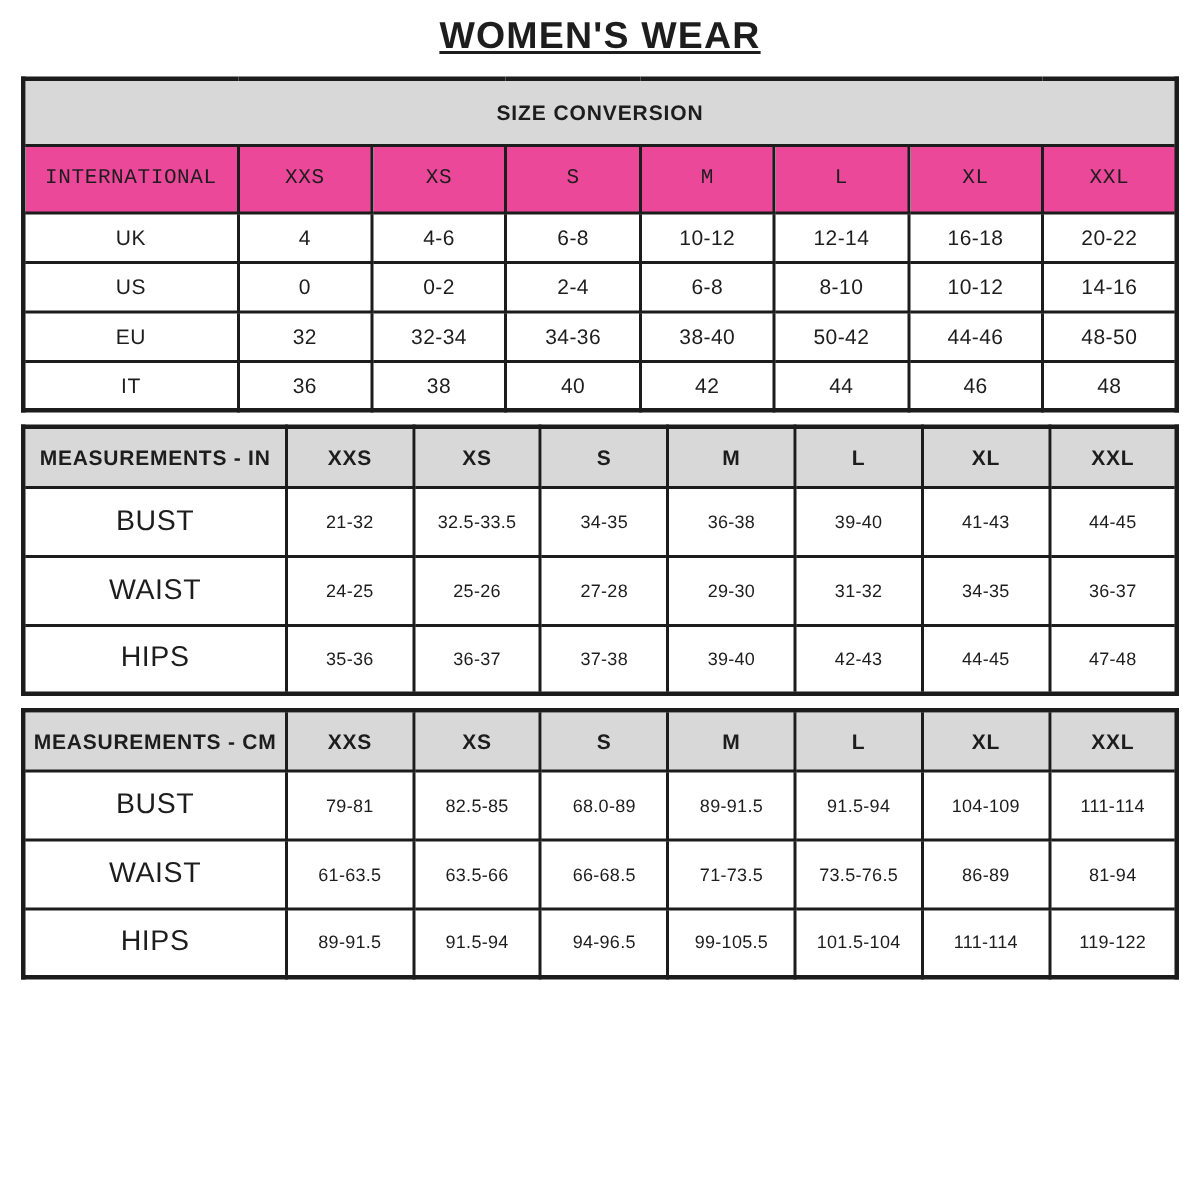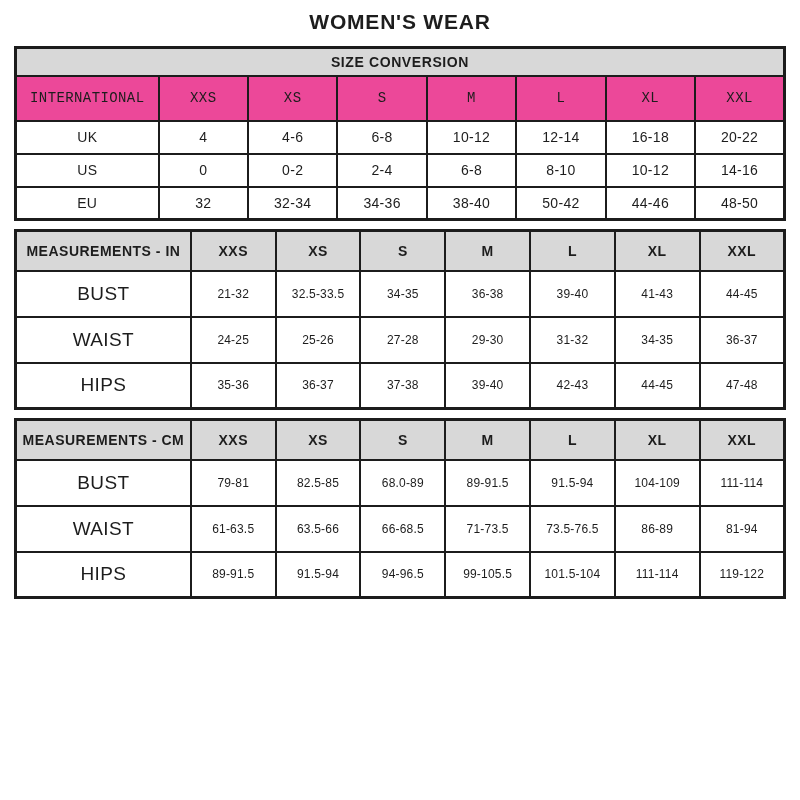--- a/index.html
+++ b/index.html
@@ -9,25 +9,26 @@
   }
   body {
     width: 800px; height: 800px;
     font-family: "Liberation Sans", sans-serif;
     color: var(--text-color, #1d1d1d);
     overflow: hidden;
   }
   .page { padding: 4px 14px 0 14px; }
   .title {
     text-align: center;
-    font-size: 21px;
+    font-size: 25px;
     font-weight: 700;
     letter-spacing: 0.8px;
     margin: 6px 0 12px 0;
     color: var(--text-color, #1d1d1d);
+    text-decoration: underline;
   }
   table {
     width: 100%;
     border-collapse: collapse;
     table-layout: fixed;
     margin-bottom: 8px;
     border: 3px solid var(--border-color, #1c1c1c);
   }
   th, td {
     border: 2px solid var(--border-color, #1c1c1c);
@@ -36,21 +37,21 @@
     padding: 0 2px;
     overflow: hidden;
     white-space: nowrap;
   }
   
   .section-cell {
     background: var(--header-bg, #d8d8d8);
     font-weight: 700;
     font-size: 14px;
     letter-spacing: 0.6px;
-    height: 28px;
+    height: 44px;
   }
   
   .t1 col.first { width: 18.6%; }
   .t1 .label-row th {
     font-weight: normal;
     font-size: 14px;
     letter-spacing: 0.4px;
     height: 45px;
     background: #ec4899;
     font-family: Liberation Mono, monospace;
@@ -136,20 +137,30 @@
         </tr>
         <tr>
           <td class="row-label">EU</td>
           <td>32</td>
           <td>32-34</td>
           <td>34-36</td>
           <td>38-40</td>
           <td>50-42</td>
           <td>44-46</td>
           <td>48-50</td>
+        </tr>
+        <tr>
+          <td class="row-label">IT</td>
+          <td>36</td>
+          <td>38</td>
+          <td>40</td>
+          <td>42</td>
+          <td>44</td>
+          <td>46</td>
+          <td>48</td>
         </tr>
       </tbody>
   </table>
 
   <table class="tm">
     <colgroup>
       <col class="first">
         <col>
         <col>
         <col>

